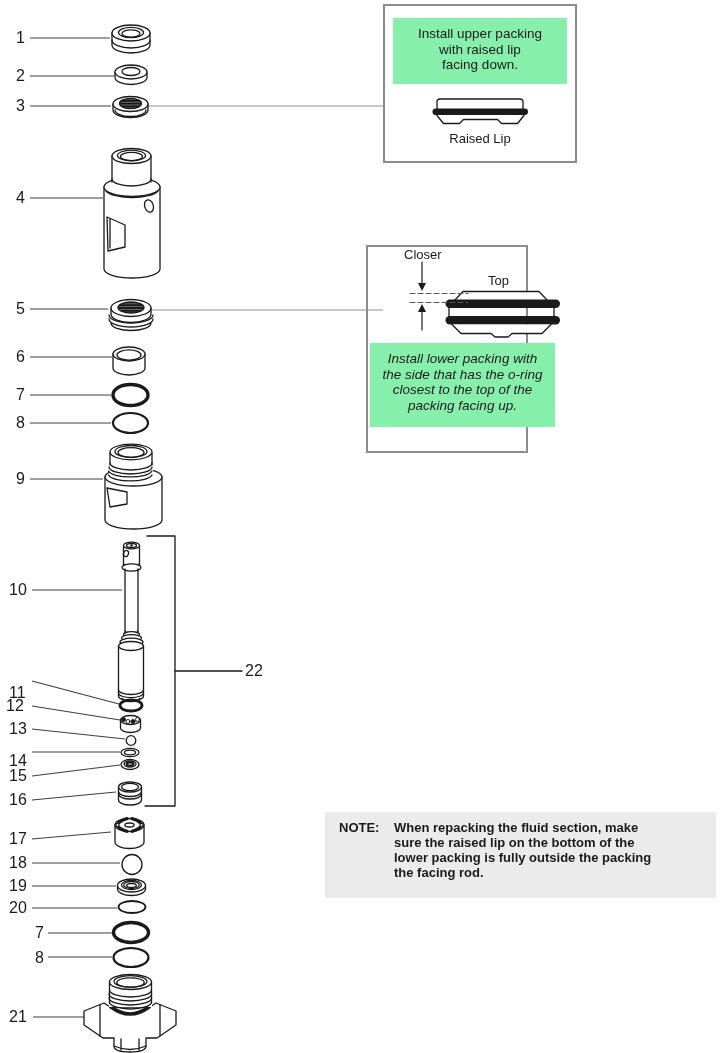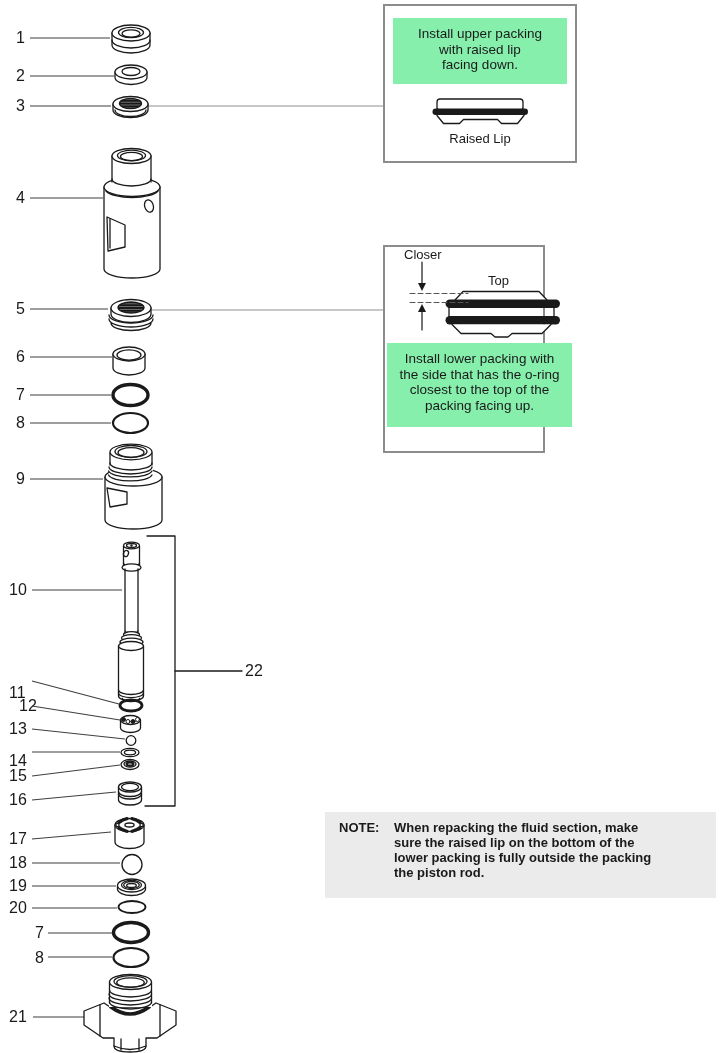--- a/index.html
+++ b/index.html
@@ -27,36 +27,36 @@
 <div id="stage">
 
   <div class="callout" id="box1" style="left:383px;top:4px;width:194px;height:159px;">
     <div class="panel" style="left:8px;top:12px;width:174px;height:66px;padding-top:8px;">
       <div>Install upper packing</div>
       <div>with raised lip</div>
       <div>facing down.</div>
     </div>
   </div>
 
-  <div class="callout" id="box2" style="left:383px;top:245px;width:162px;height:208px;">
+  <div class="callout" id="box2" style="left:366px;top:245px;width:162px;height:208px;font-style:italic;">
     <div class="panel" style="left:2px;top:96px;width:185px;height:84px;padding-top:8px;">
       <div>Install lower packing with</div>
       <div>the side that has the o-ring</div>
       <div>closest to the top of the</div>
       <div>packing facing up.</div>
     </div>
   </div>
 
   <div id="note-box">
     <div id="note-label">NOTE:</div>
     <div id="note-lines">
       <div>When repacking the fluid section, make</div>
       <div>sure the raised lip on the bottom of the</div>
       <div>lower packing is fully outside the packing</div>
-      <div>the piston rod.</div>
+      <div>the facing rod.</div>
     </div>
   </div>
 
   <svg width="722" height="1053" viewBox="0 0 722 1053">
     <defs>
       <pattern id="thrD" width="3" height="2.8" patternUnits="userSpaceOnUse">
         <rect width="3" height="2.8" fill="#161616"></rect>
         <line x1="0" y1="1.4" x2="3" y2="1.4" stroke="#888" stroke-width="0.8"></line>
       </pattern>
     </defs>
@@ -289,21 +289,21 @@
   <div class="lbl" style="left:16px;top:68px;">2</div>
   <div class="lbl" style="left:16px;top:98px;">3</div>
   <div class="lbl" style="left:16px;top:190px;">4</div>
   <div class="lbl" style="left:16px;top:301px;">5</div>
   <div class="lbl" style="left:16px;top:349px;">6</div>
   <div class="lbl" style="left:16px;top:387px;">7</div>
   <div class="lbl" style="left:16px;top:415px;">8</div>
   <div class="lbl" style="left:16px;top:471px;">9</div>
   <div class="lbl" style="left:9px;top:582px;">10</div>
   <div class="lbl" style="left:9px;top:673px;margin-top:12px;">11</div>
-  <div class="lbl" style="left:19px;top:698px;">12</div>
+  <div class="lbl" style="left:6px;top:698px;">12</div>
   <div class="lbl" style="left:9px;top:721px;">13</div>
   <div class="lbl" style="left:9px;top:744px;margin-top:9px;">14</div>
   <div class="lbl" style="left:9px;top:768px;">15</div>
   <div class="lbl" style="left:9px;top:792px;">16</div>
   <div class="lbl" style="left:9px;top:831px;">17</div>
   <div class="lbl" style="left:9px;top:855px;">18</div>
   <div class="lbl" style="left:9px;top:878px;">19</div>
   <div class="lbl" style="left:9px;top:900px;">20</div>
   <div class="lbl" style="left:35px;top:925px;">7</div>
   <div class="lbl" style="left:35px;top:950px;">8</div>

